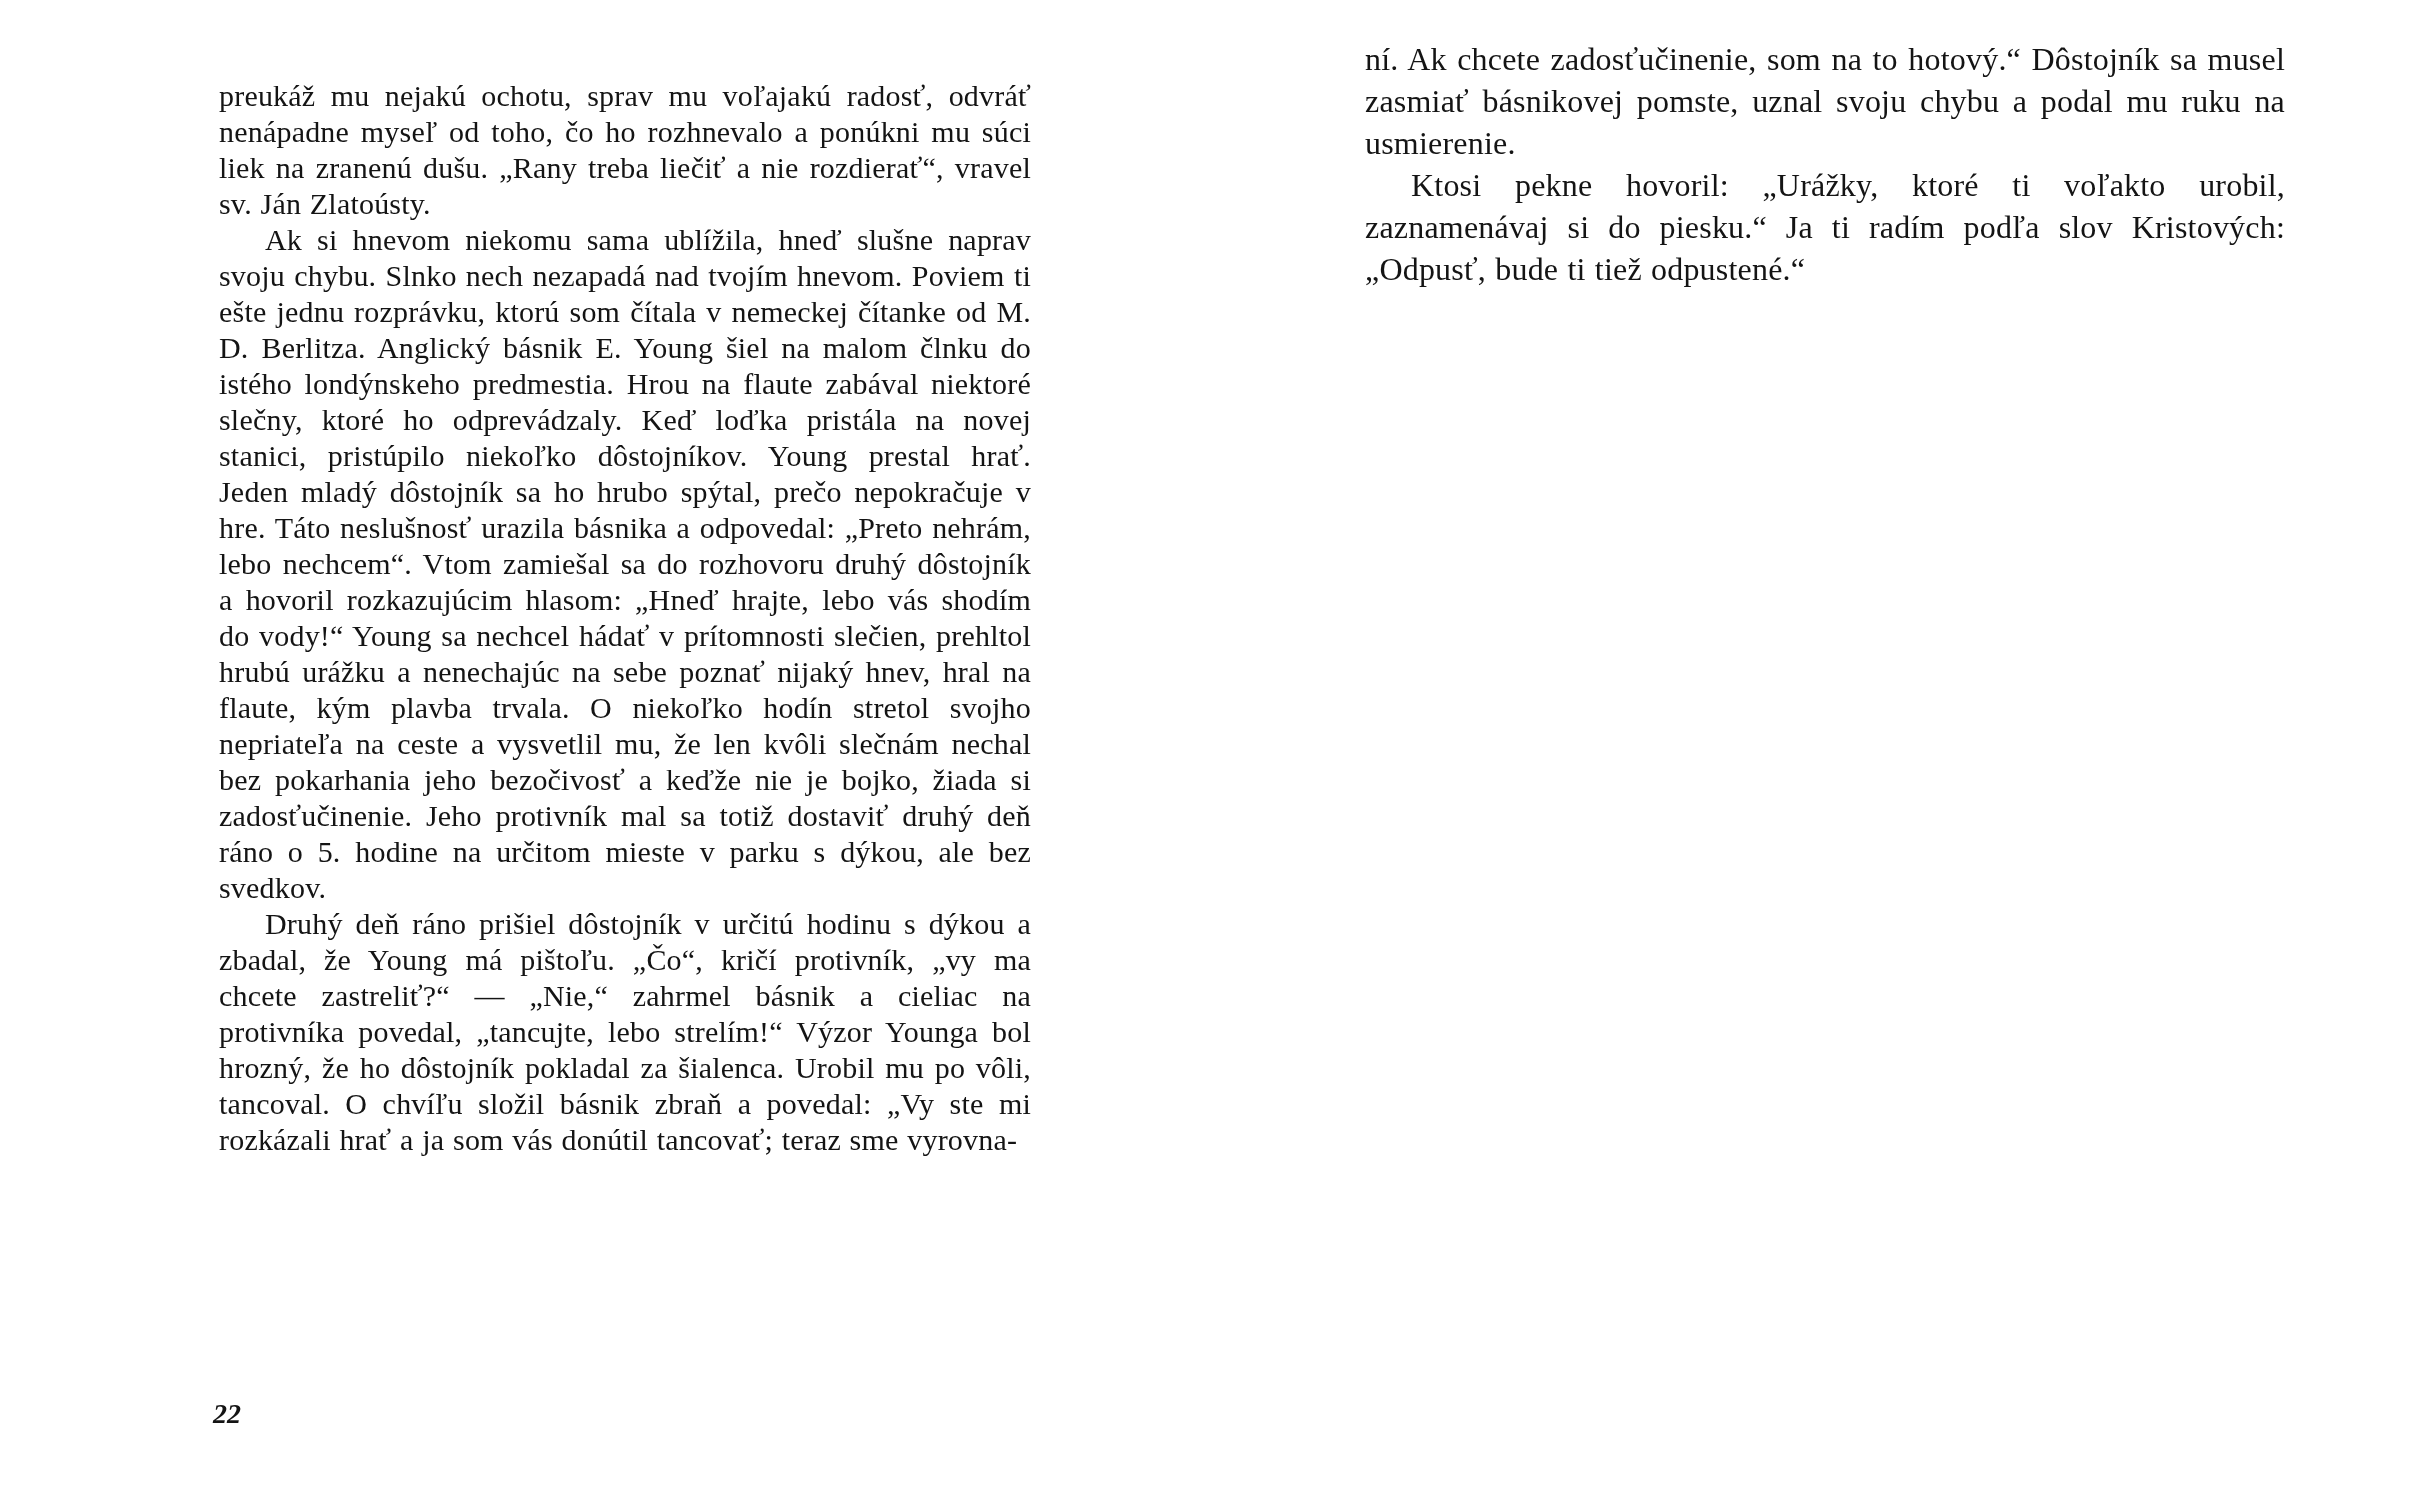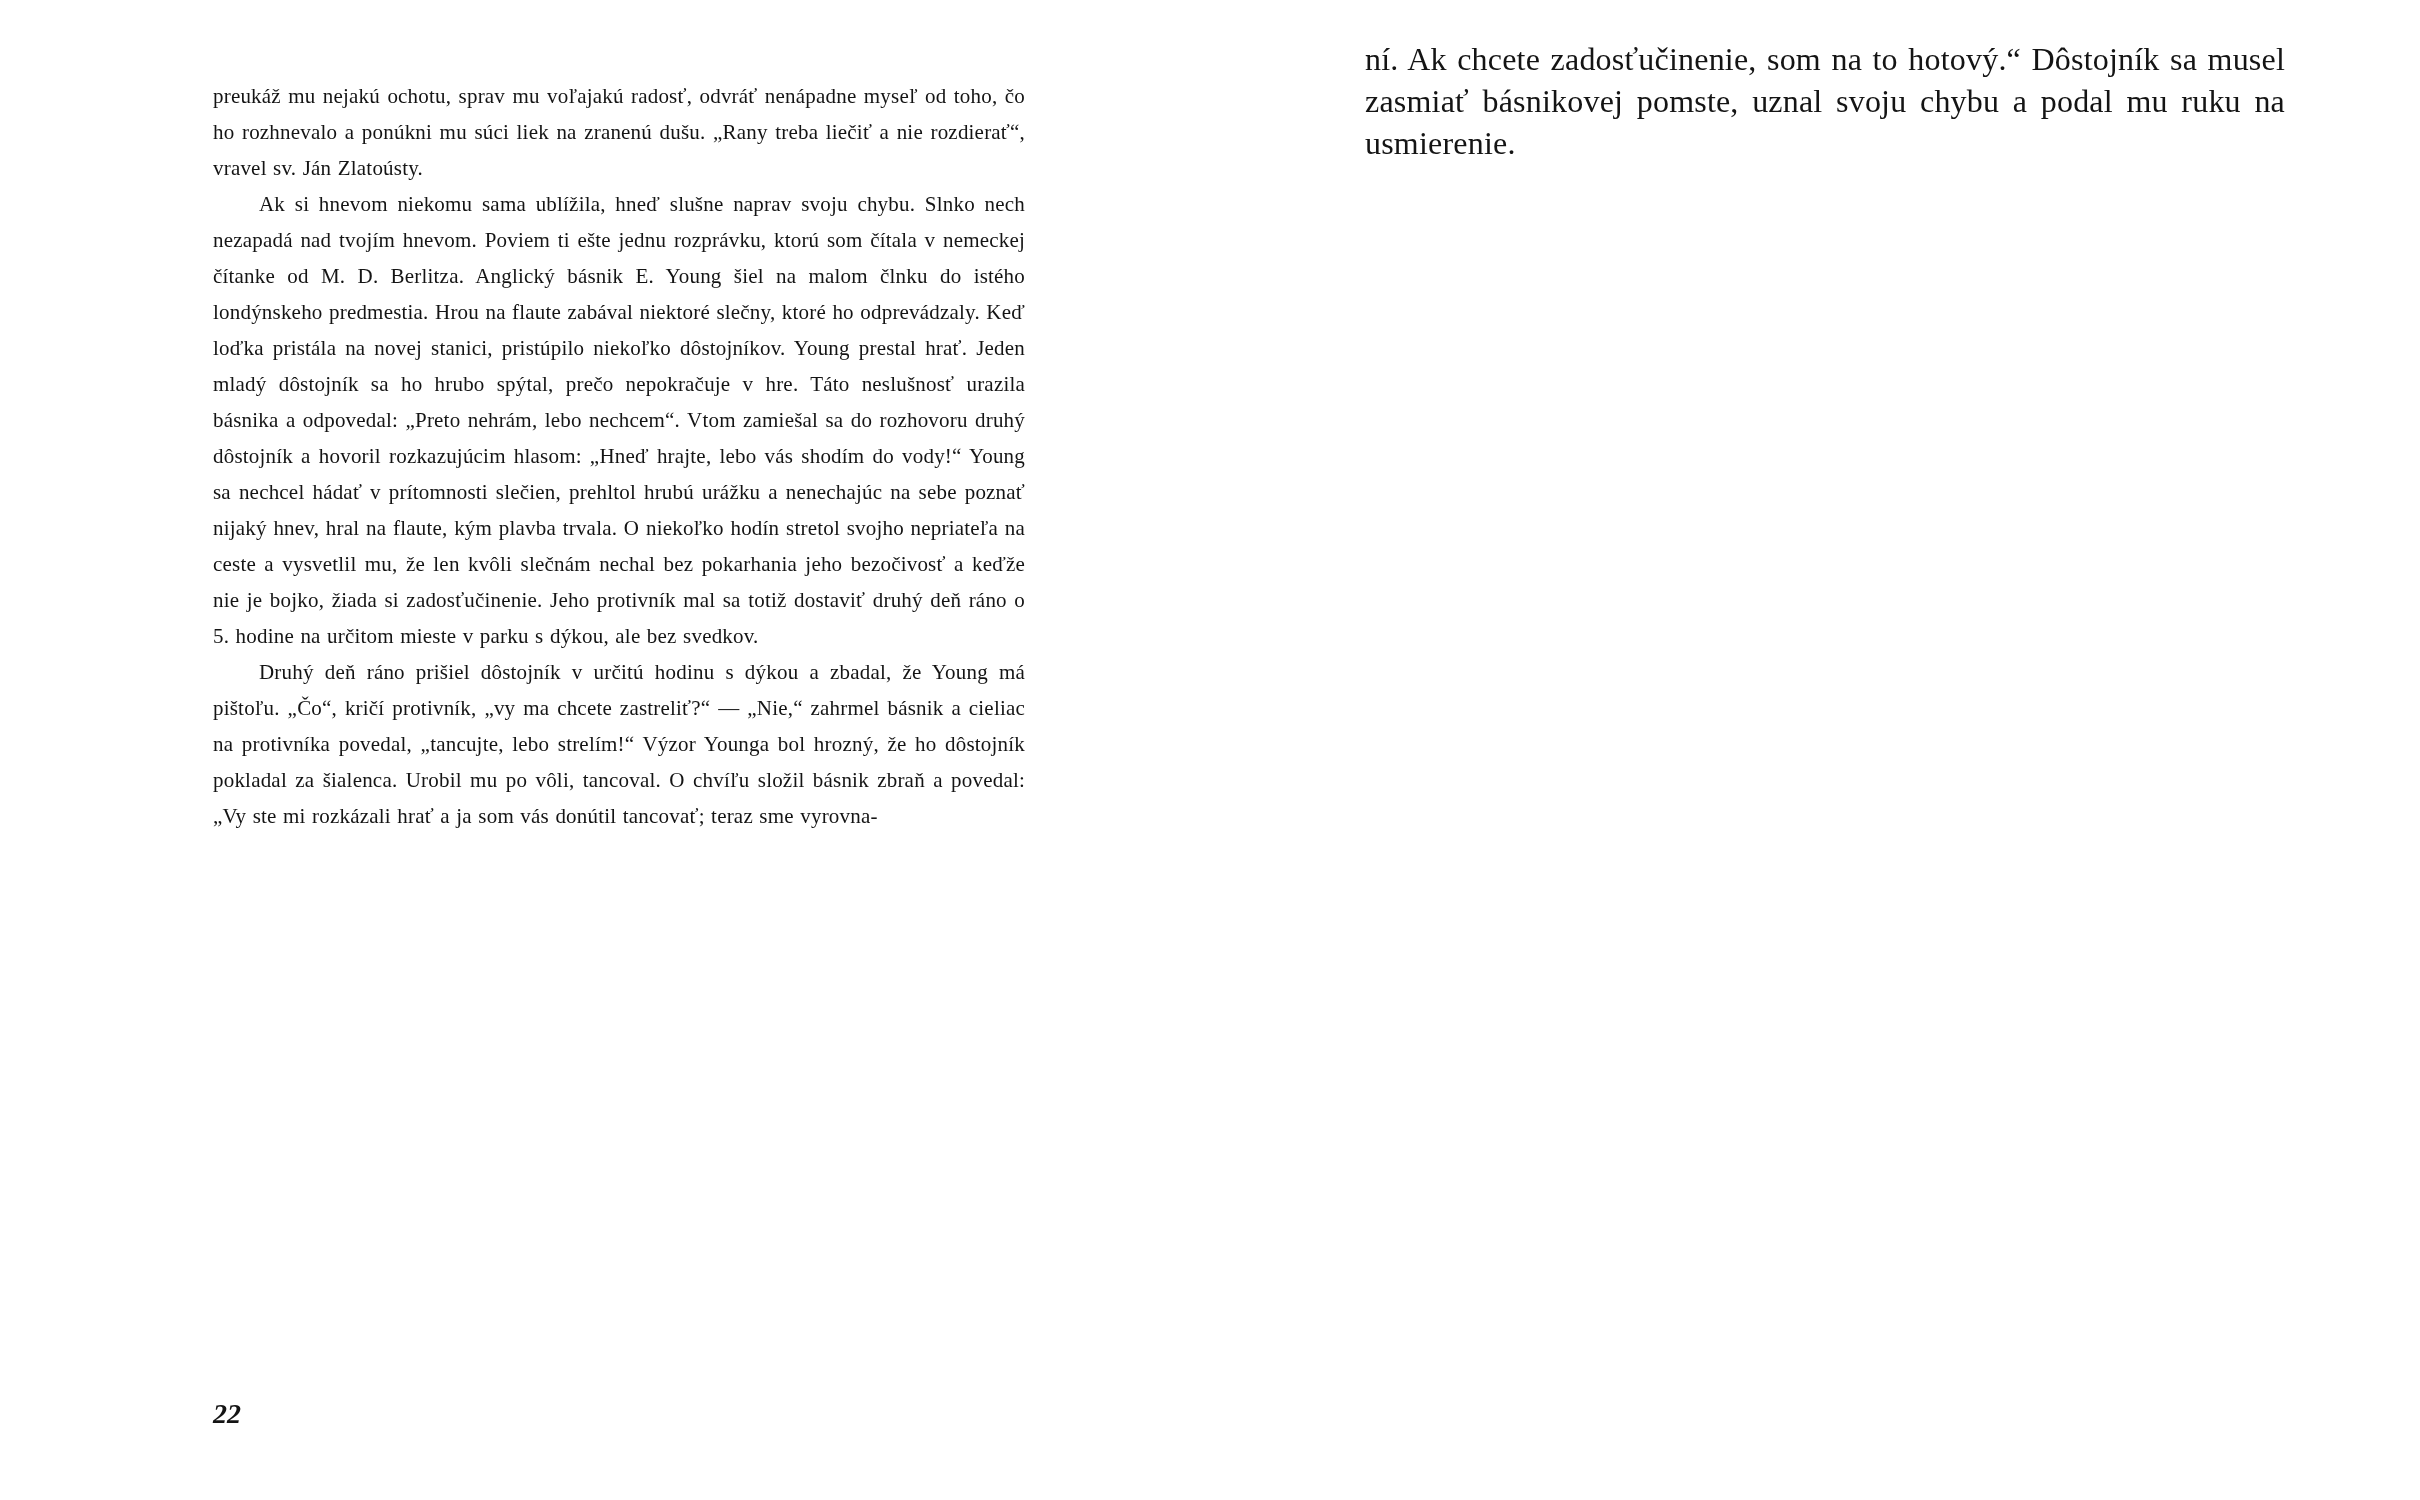--- a/index.html
+++ b/index.html
@@ -21,24 +21,24 @@
     background: #ffffff;
   }
   .text-column {
     position: absolute;
     text-align: justify;
     font-weight: 400;
     letter-spacing: 0.2px;
     word-spacing: 1px;
   }
   .left-column {
-    left: 213px;
+    left: 219px;
     top: 78px;
     width: 812px;
-    font-size: 21px;
+    font-size: 30px;
     line-height: 36px;
   }
   .right-column {
     left: 1365px;
     top: 38px;
     width: 920px;
     font-size: 32px;
     line-height: 42px;
   }
   .text-column p {
@@ -66,15 +66,16 @@
   <div class="text-column left-column">
     <p>preukáž mu nejakú ochotu, sprav mu voľajakú radosť, odvráť nenápadne myseľ od toho, čo ho rozhnevalo a ponúkni mu súci liek na zranenú dušu. „Rany treba liečiť a nie rozdierať“, vravel sv. Ján Zlatoústy.</p>
     <p class="indent">Ak si hnevom niekomu sama ublížila, hneď slušne naprav svoju chybu. Slnko nech nezapadá nad tvojím hnevom. Poviem ti ešte jednu rozprávku, ktorú som čítala v nemeckej čítanke od M. D. Berlitza. Anglický básnik E. Young šiel na malom člnku do istého londýnskeho predmestia. Hrou na flaute zabával niektoré slečny, ktoré ho odprevádzaly. Keď loďka pristála na novej stanici, pristúpilo niekoľko dôstojníkov. Young prestal hrať. Jeden mladý dôstojník sa ho hrubo spýtal, prečo nepokračuje v hre. Táto neslušnosť urazila básnika a odpovedal: „Preto nehrám, lebo nechcem“. Vtom zamiešal sa do rozhovoru druhý dôstojník a hovoril rozkazujúcim hlasom: „Hneď hrajte, lebo vás shodím do vody!“ Young sa nechcel hádať v prítomnosti slečien, prehltol hrubú urážku a nenechajúc na sebe poznať nijaký hnev, hral na flaute, kým plavba trvala. O niekoľko hodín stretol svojho nepriateľa na ceste a vysvetlil mu, že len kvôli slečnám nechal bez pokarhania jeho bezočivosť a keďže nie je bojko, žiada si zadosťučinenie. Jeho protivník mal sa totiž dostaviť druhý deň ráno o 5. hodine na určitom mieste v parku s dýkou, ale bez svedkov.</p>
     <p class="indent">Druhý deň ráno prišiel dôstojník v určitú hodinu s dýkou a zbadal, že Young má pištoľu. „Čo“, kričí protivník, „vy ma chcete zastreliť?“ — „Nie,“ zahrmel básnik a cieliac na protivníka povedal, „tancujte, lebo strelím!“ Výzor Younga bol hrozný, že ho dôstojník pokladal za šialenca. Urobil mu po vôli, tancoval. O chvíľu složil básnik zbraň a povedal: „Vy ste mi rozkázali hrať a ja som vás donútil tancovať; teraz sme vyrovna-</p>
   </div>
 
   <div class="page-number">22</div>
 
   <div class="text-column right-column">
     <p>ní. Ak chcete zadosťučinenie, som na to hotový.“ Dôstojník sa musel zasmiať básnikovej pomste, uznal svoju chybu a podal mu ruku na usmierenie.</p>
+    <p class="indent">Ktosi pekne hovoril: „Urážky, ktoré ti voľakto urobil, zaznamenávaj si do piesku.“ Ja ti radím podľa slov Kristových: „Odpusť, bude ti tiež odpustené.“</p>
   </div>
 
 </div>
 
 </body></html>

